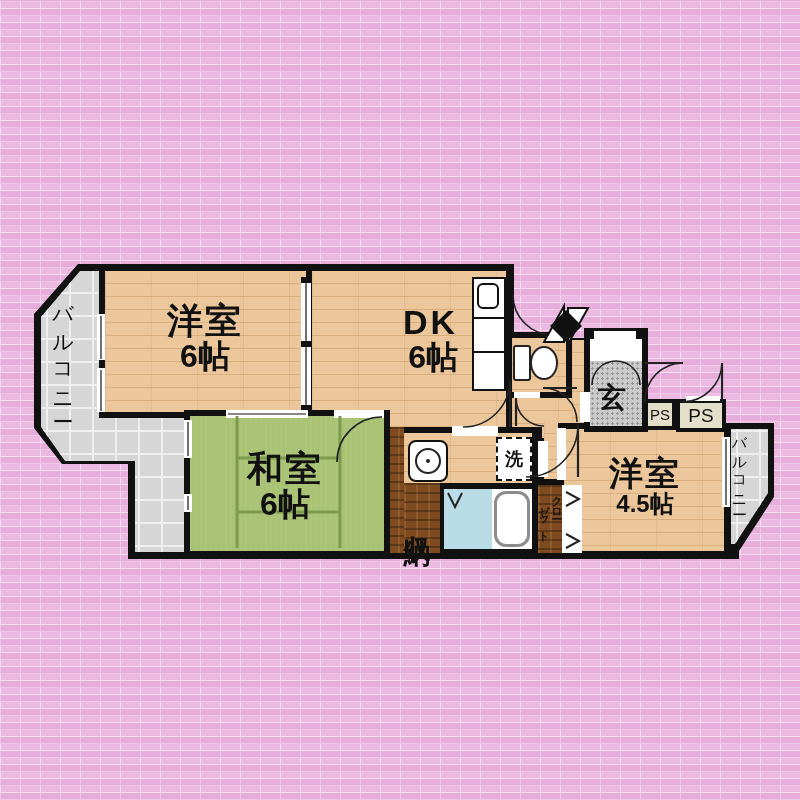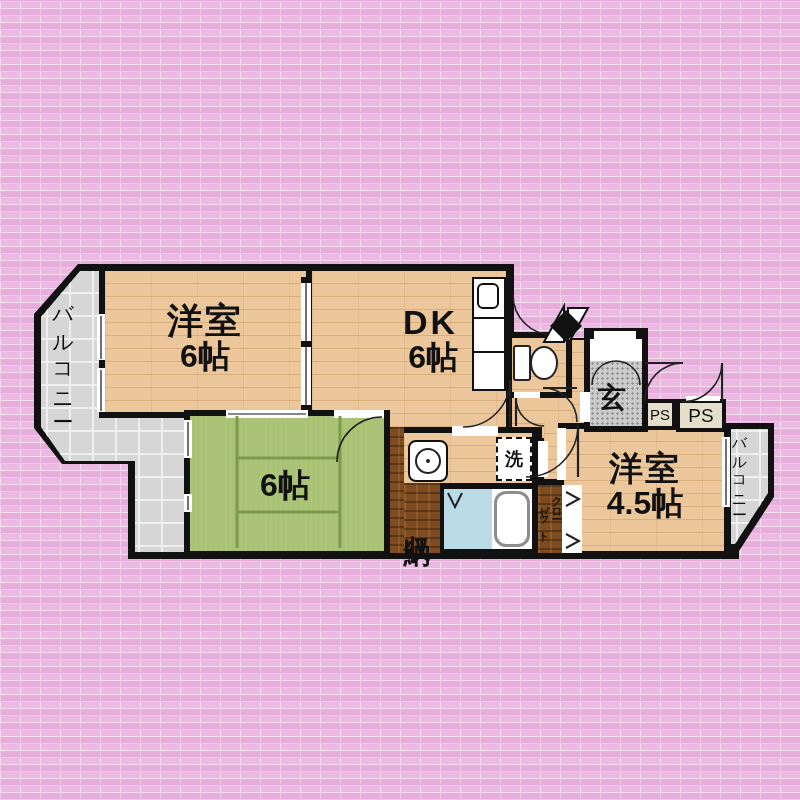--- a/index.html
+++ b/index.html
@@ -215,26 +215,27 @@
     <div style="font-size:36px;letter-spacing:2px;">洋室</div>
     <div style="font-size:32px;">6帖</div>
   </div>
 
   <div class="abs lbl" style="left:318px;top:298px;width:140px;height:84px;align-items:flex-end;">
     <div style="font-size:34px;letter-spacing:3px;">DK</div>
     <div style="font-size:32px;">6帖</div>
   </div>
 
   <div class="abs lbl" style="left:200px;top:442px;width:170px;height:88px;">
+    <div style="font-size:36px;letter-spacing:2px;">和室</div>
     <div style="font-size:32px;">6帖</div>
   </div>
 
   <div class="abs lbl" style="left:570px;top:440px;width:150px;height:92px;">
     <div style="font-size:34px;letter-spacing:2px;">洋室</div>
-    <div style="font-size:32px;">4.5帖</div>
+    <div style="font-size:24px;">4.5帖</div>
   </div>
 
   <div class="abs lbl" style="left:588px;top:380px;width:48px;height:36px;font-size:28px;">
     <span>玄</span>
   </div>
 
   <div class="abs vtext" style="left:399px;top:482px;width:36px;height:72px;font-size:27px;font-weight:bold;letter-spacing:4px;justify-content:center;">
     <span>収納</span>
   </div>
 

